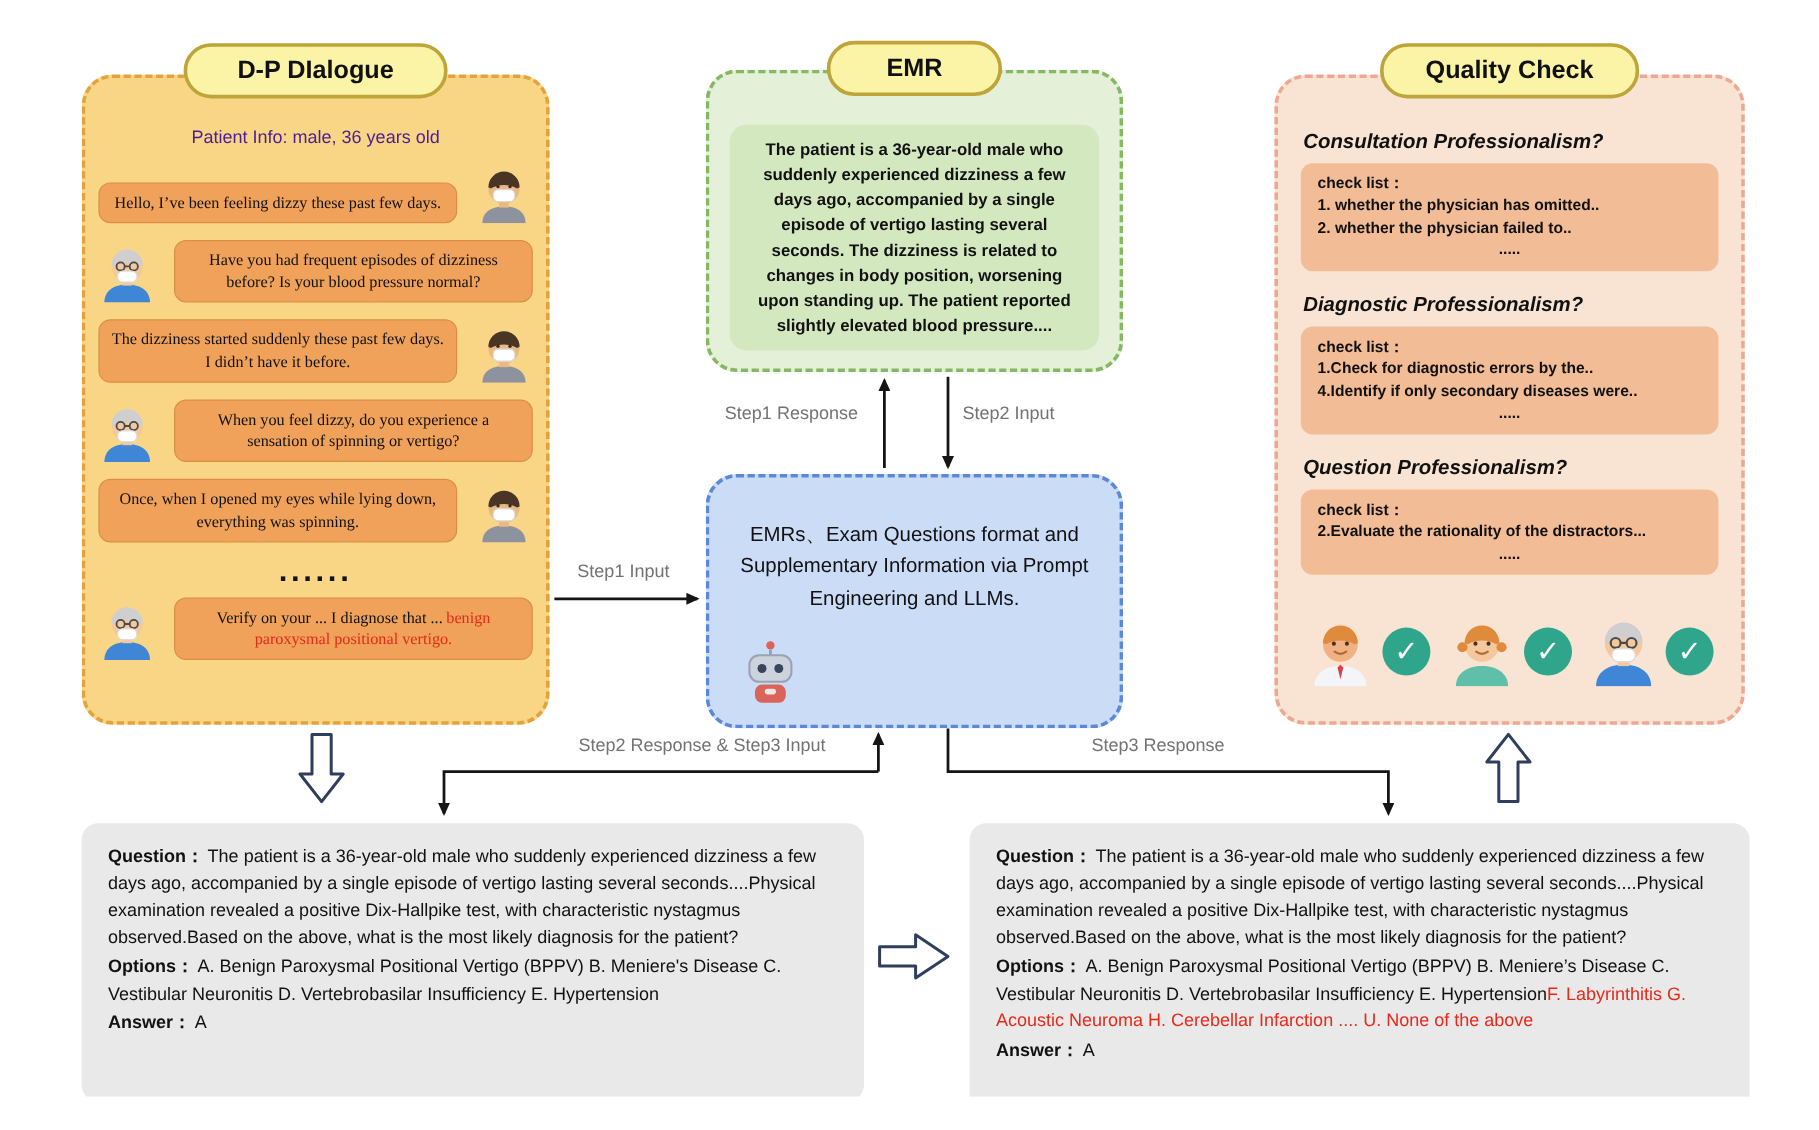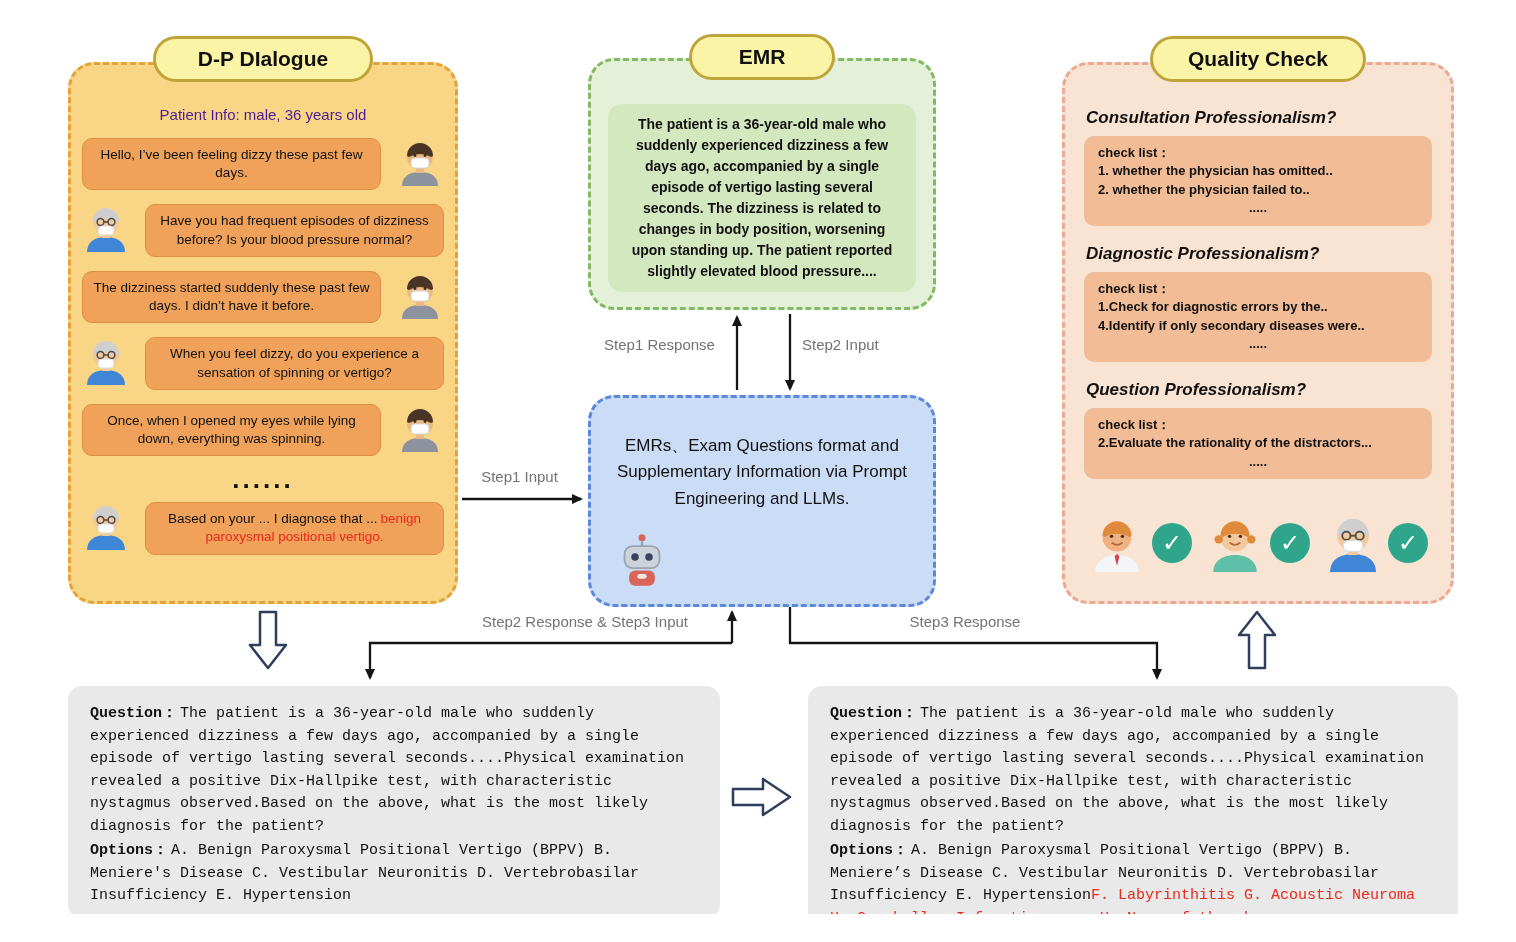--- a/index.html
+++ b/index.html
@@ -18,21 +18,21 @@
     position:absolute;z-index:4;display:flex;align-items:center;justify-content:center;
     background:#FBF4A6;border:3px solid #BFA439;border-radius:24px;
     font-weight:bold;font-size:21px;box-sizing:border-box;
   }
   .b-dialogue{left:153px;top:36px;width:220px;height:46px;}
   .b-emr{left:689px;top:34px;width:146px;height:46px;}
   .b-qc{left:1150px;top:36px;width:216px;height:46px;}
   
   .patient-info{position:absolute;left:68px;top:106px;width:390px;text-align:center;font-size:15px;color:#4c1d95;z-index:2;}
   .chat{position:absolute;left:82px;top:138px;width:362px;display:flex;flex-direction:column;gap:14px;z-index:2;}
-  .chat-row{display:flex;align-items:flex-start;gap:15px;}
+  .chat-row{display:flex;align-items:flex-end;gap:15px;font-family:Liberation Serif, serif;}
   .avatar{width:48px;height:48px;flex:0 0 48px;}
   .bubble{
     flex:1;background:#F0A25A;border:1.5px solid #DD8E44;border-radius:10px;
     padding:7px 9px;font-size:13.5px;line-height:1.35;text-align:center;box-sizing:border-box;
   }
   .chat-dots{text-align:center;font-weight:bold;font-size:26px;line-height:18px;letter-spacing:3px;}
   .red{color:#E7291A;}
   .bubble .red{margin-left:3px;}
   
   .emr-inner{
@@ -63,21 +63,21 @@
     display:flex;align-items:center;justify-content:center;font-size:24px;font-weight:bold;margin-right:8px;
   }
   .qc-check:last-child{margin-right:0;}
   
   .qbox{
     position:absolute;z-index:1;background:#E9E9EA;border-radius:14px;
     padding:17px 22px;box-sizing:border-box;font-size:15px;line-height:1.5;
   }
   .qbox-left{left:68px;top:686px;width:652px;height:232px;}
   .qbox-right{left:808px;top:686px;width:650px;height:248px;}
-  .qbox p{margin:0 0 2px 0;font-family:Liberation Mono, monospace;}
+  .qbox p{margin:0 0 2px 0;}
   .qbox b{margin-right:3px;}
   
   .overlay{position:absolute;left:0;top:0;width:1516px;height:942px;z-index:3;pointer-events:none;}
   .arrow{stroke:#151515;stroke-width:2.3;fill:none;}
   .hollow{fill:#ffffff;stroke:#2E3E5C;stroke-width:2.5;stroke-linejoin:round;}
   .flow-label{position:absolute;z-index:4;font-size:15px;color:#737373;}
   .l-step1-input{left:452px;top:468px;width:135px;text-align:center;}
   .l-step1-response{left:592px;top:336px;width:135px;text-align:center;}
   .l-step2-input{left:802px;top:336px;width:130px;text-align:left;}
   .l-step2s3{left:430px;top:613px;width:310px;text-align:center;}
@@ -196,21 +196,21 @@
       <div class="bubble">Once, when I opened my eyes while lying down, everything was spinning.</div>
       <svg class="avatar">
           <use href="#sym-patient"></use>
         </svg>
     </div>
     <div class="chat-dots">......</div>
     <div class="chat-row">
       <svg class="avatar">
           <use href="#sym-doctor"></use>
         </svg>
-      <div class="bubble"><span>Based on your ... I diagnose that ...</span><span class="red">benign paroxysmal positional vertigo.</span></div>
+      <div class="bubble"><span>Verify on your ... I diagnose that ...</span><span class="red">benign paroxysmal positional vertigo.</span></div>
     </div>
   </div>
 
   <section class="panel p-emr"></section>
   <div class="badge b-emr">EMR</div>
   <div class="emr-inner">
     <div class="emr-text">The patient is a 36-year-old male who suddenly experienced dizziness a few days ago, accompanied by a single episode of vertigo lasting several seconds. The dizziness is related to changes in body position, worsening upon standing up. The patient reported slightly elevated blood pressure....</div>
   </div>
 
   <section class="panel p-llm"></section>

